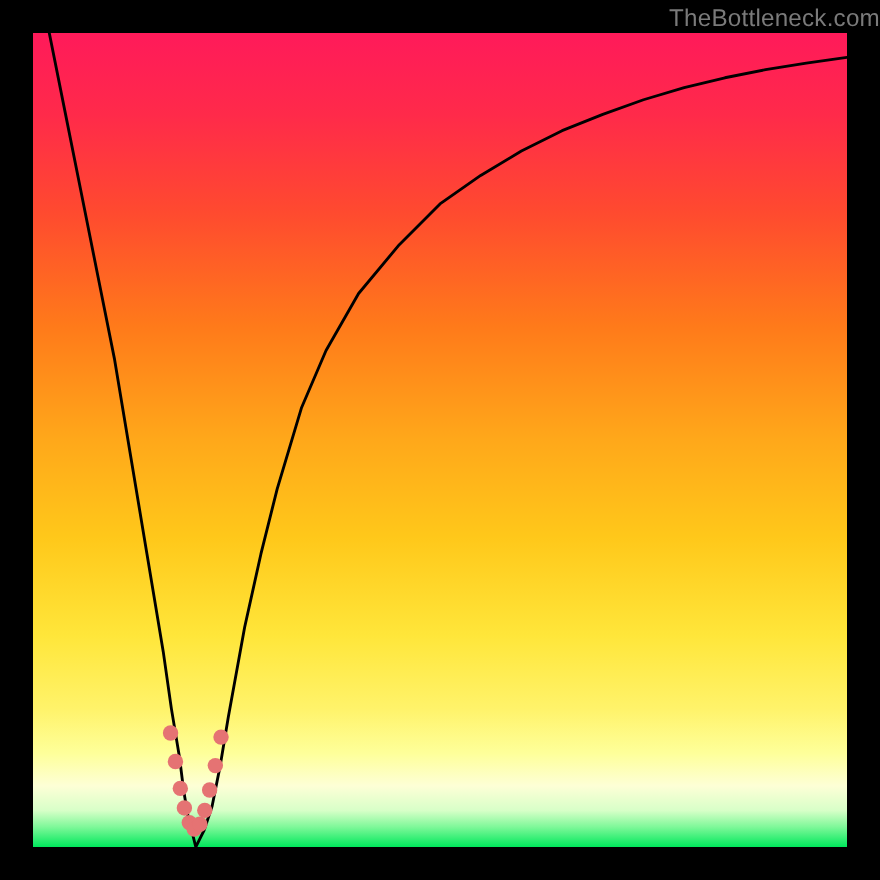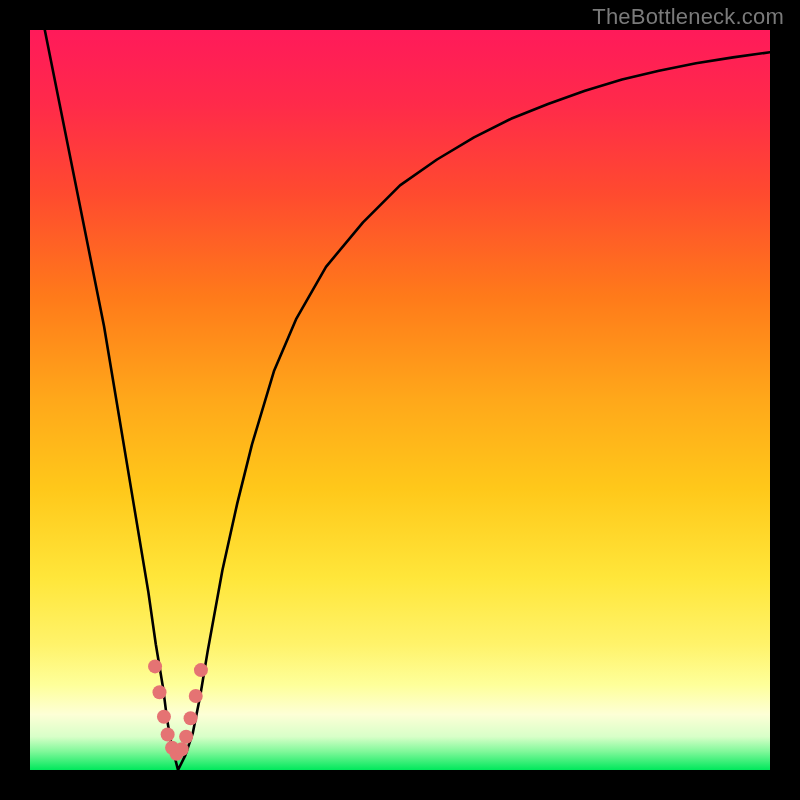--- a/index.html
+++ b/index.html
@@ -33,21 +33,21 @@
 .curve-svg {
   position: absolute;
   left: 0;
   top: 0;
   width: 100%;
   height: 100%;
 }
 .watermark {
   position: absolute;
   top: 4px;
-  right: 16px;
+  right: 0;
   font-family: Arial, Helvetica, sans-serif;
   font-size: 22px;
   font-weight: 500;
   color: #7a7a7a;
   letter-spacing: 0.2px;
 }
 </style>
 </head>
 <body>
 

